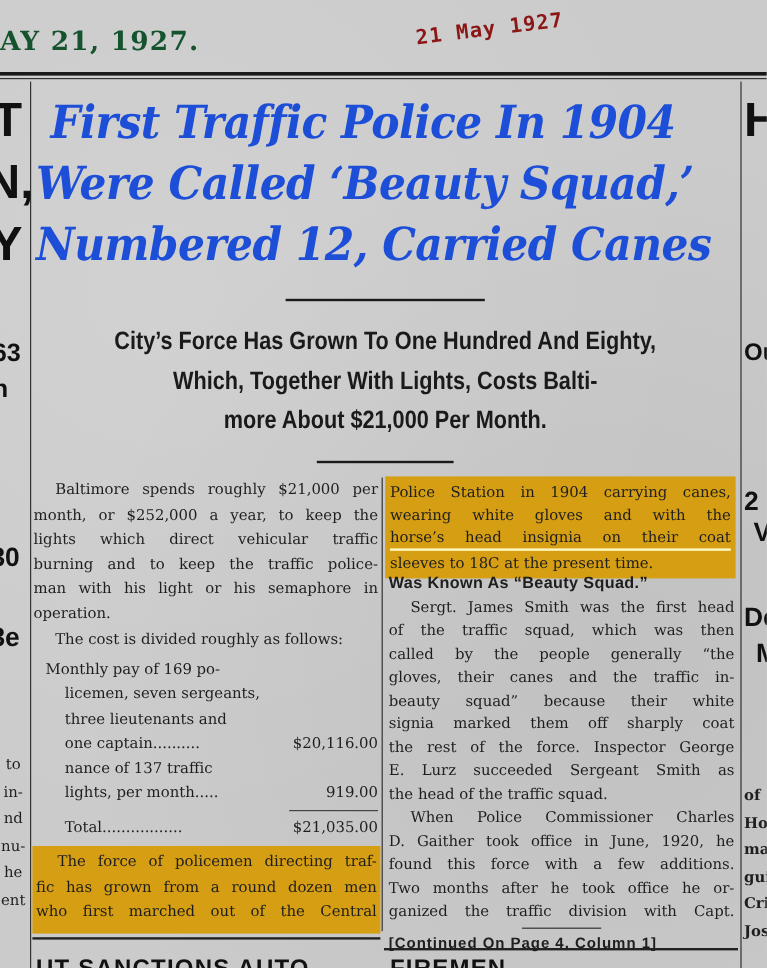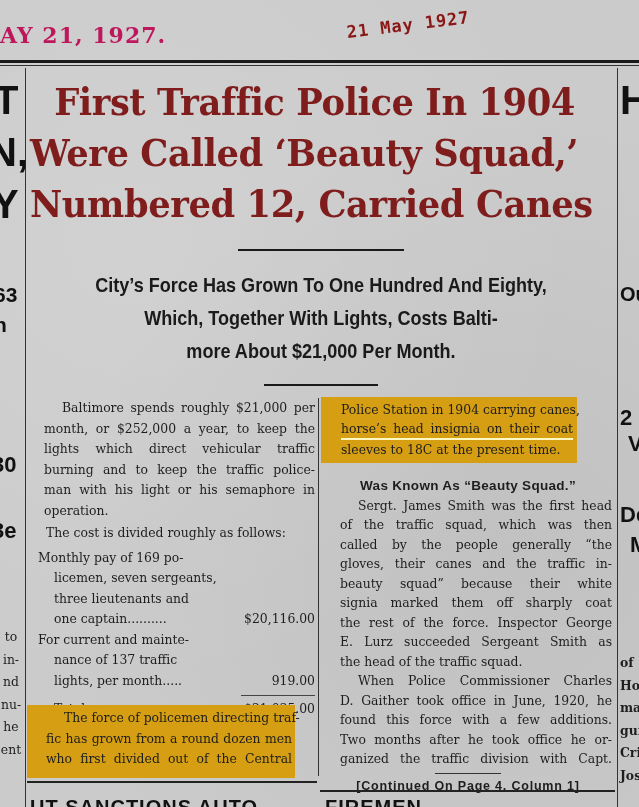--- a/index.html
+++ b/index.html
@@ -13,63 +13,63 @@
     .paper {
       position: absolute; left: 0; top: 0; width: 639px; height: 807px;
       background:
         radial-gradient(circle at 20% 30%, rgba(255,255,255,0.12), transparent 60%),
         radial-gradient(circle at 80% 70%, rgba(0,0,0,0.05), transparent 60%),
         #cbcbcb;
     }
     .dateline {
       position: absolute; left: 0; top: 22px;
       font-family: "DejaVu Serif", serif; font-weight: bold;
-      font-size: 22px; letter-spacing: 1px; color: #be185d;
+      font-size: 22px; letter-spacing: 1px; color: #14532d;
     }
     .stamp {
       position: absolute; left: 348px; top: 22px;
       font-family: "DejaVu Sans Mono", monospace; font-weight: bold;
       font-size: 17px; color: #8a1616;
       transform: rotate(-7deg); transform-origin: left bottom;
       letter-spacing: 1px;
     }
     .rule-top {
       position: absolute; left: 0; top: 60px; width: 639px; height: 3px;
       background: #1a1a1a;
     }
     .rule-top2 {
       position: absolute; left: 0; top: 65px; width: 639px; height: 1px;
       background: #333;
     }
     .vline { position: absolute; width: 1px; background: #333; }
     .headline {
       position: absolute; left: 30px; top: 76px; width: 586px;
-      font-family: "DejaVu Serif", serif; font-weight: bold; 
-      font-size: 38px; line-height: 51px; color: #7f1d1d;
-      letter-spacing: -0.5px; white-space: nowrap; text-align: right;
+      font-family: "DejaVu Serif", serif; font-weight: bold; font-style: italic;
+      font-size: 38px; line-height: 51px; color: #1d4ed8;
+      letter-spacing: -0.5px; white-space: nowrap; text-align: center;
     }
     .headline div { transform: scaleX(0.93); transform-origin: left; }
     .short-rule { position: absolute; height: 2px; background: #1a1a1a; }
     .deck {
       position: absolute; left: 26px; top: 268px; width: 590px;
       font-family: "Liberation Sans", sans-serif; font-weight: bold;
       font-size: 21px; line-height: 33px; text-align: center; color: #1a1a1a;
     }
     .deck div { transform: scaleX(0.86); }
     .col {
       position: absolute; font-family: "DejaVu Serif", serif;
       font-size: 12.4px; line-height: 20.5px; color: #1e1e1e;
       text-align: justify;
     }
-    .col .line { display: block; text-align: justify; text-align-last: justify; white-space: nowrap; margin-left: 16px; }
+    .col .line { display: block; text-align: justify; text-align-last: justify; white-space: nowrap; }
     .highlight { background: #d59e13; }
     .ul { border-bottom: 2px solid #fef9c3; }
     .subhead {
       font-family: "Liberation Sans", sans-serif; font-weight: bold;
-      font-size: 13.5px; text-align: center; letter-spacing: 0.3px;
+      font-size: 13.5px; text-align: left; letter-spacing: 0.3px;
     }
     .cost-table { margin-left: 10px; }
     .cost-row { display: flex; justify-content: space-between; white-space: nowrap; }
     .cost-row .indent { padding-left: 16px; }
     .edge {
       position: absolute; font-family: "Liberation Sans", sans-serif; font-weight: bold;
       color: #111;
     }
     .edge-serif { position: absolute; font-family: "DejaVu Serif", serif; font-size: 12.4px; color: #1e1e1e; }
     .bottom-head {
@@ -127,47 +127,45 @@
       <div class="cost-row">
           <span class="indent">three lieutenants and</span>
         </div>
       <div class="cost-row">
           <span class="indent">one captain..........</span>
           <span>$20,116.00</span>
         </div>
     </div>
     <div>
       <div class="cost-row">
-          <span>For current and mainte-</span>
-        </div>
-      <div class="cost-row">
           <span class="indent">nance of 137 traffic</span>
         </div>
       <div class="cost-row">
           <span class="indent">lights, per month.....</span>
           <span>919.00</span>
         </div>
     </div>
     <div style="margin-left:auto; width:74px; height:1px; background:#444; margin-top:4px; margin-bottom:3px;"></div>
     <div class="cost-row">
         <span class="indent">Total.................</span>
         <span>$21,035.00</span>
       </div>
   </div>
 </div>
 
-<div class="col highlight" style="left:27px; top:705px; width:268px; padding:3px 3px 8px 3px;">
+<div class="col highlight" style="left:27px; top:705px; width:290px; padding:3px 3px 8px 3px;">
   <span class="line" style="padding-left:18px;">The force of policemen directing traf-</span>
   <span class="line">fic has grown from a round dozen men</span>
-  <span class="line">who first divided out of the Central</span>
+  <span class="line">who first marched out of the Central</span>
 </div>
 <div style="position:absolute; left:27px; top:781px; width:290px; height:2px; background:#222;"></div>
 
-<div class="col highlight" style="left:321px; top:397px; width:256px; padding:3px 4px 4px 4px; line-height:19px;">
+<div class="col highlight" style="left:321px; top:397px; width:292px; padding:3px 4px 4px 4px; line-height:19px;">
   <span class="line">Police Station in 1904 carrying canes,</span>
+  <span class="line">wearing white gloves and with the</span>
   <span class="line ul">horse’s head insignia on their coat</span>
   <span class="line" style="text-align-last:left;">sleeves to 18C at the present time.</span>
 </div>
 
 <div class="col" style="left:324px; top:476px; width:288px; line-height:19.5px;">
   <div class="subhead">Was Known As “Beauty Squad.”</div>
   <div>
     <span class="line" style="padding-left:18px;">Sergt. James Smith was the first head</span>
     <span class="line">of the traffic squad, which was then</span>
     <span class="line">called by the people generally “the</span>

